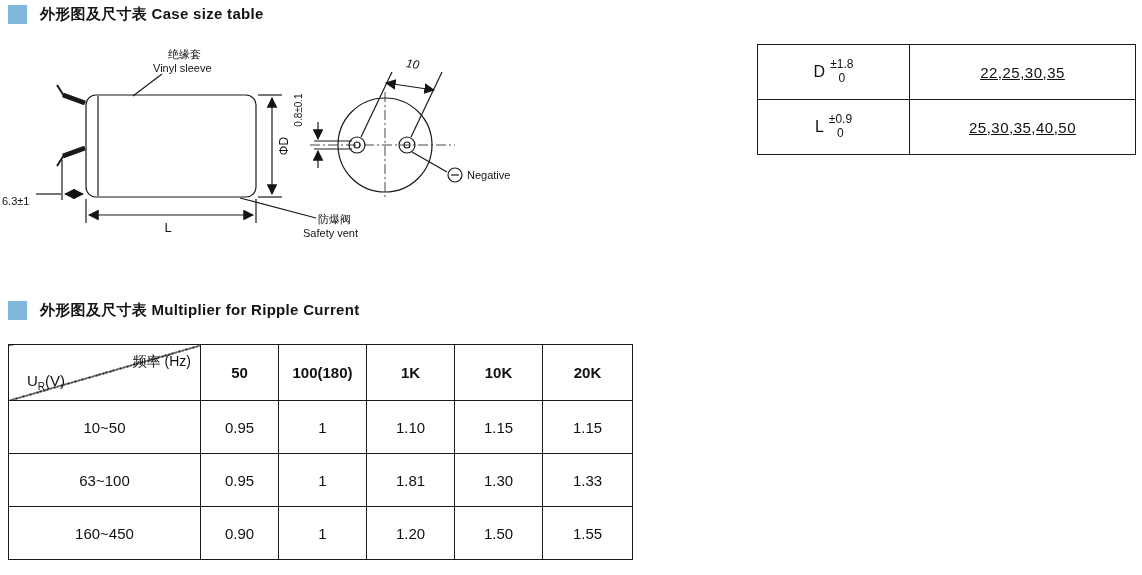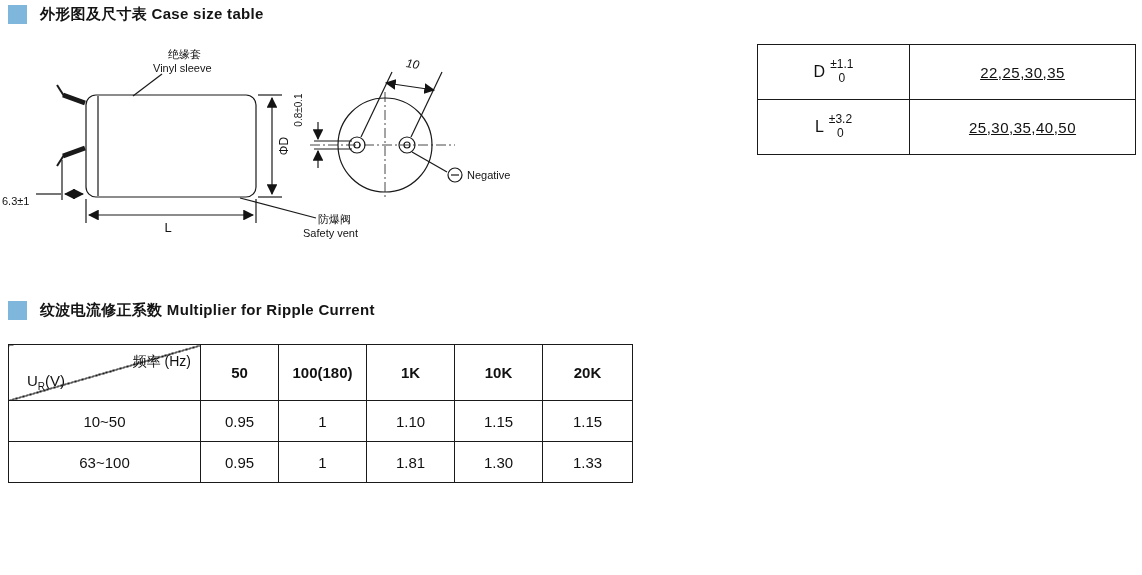--- a/index.html
+++ b/index.html
@@ -23,21 +23,21 @@
   
   .size-table { position:absolute; left:757px; top:44px; border-collapse:collapse; table-layout:fixed; }
   .size-table td { border:1px solid #1a1a1a; height:55px; text-align:center; vertical-align:middle; font-size:15px; }
   .size-table .sym-cell { width:152px; }
   .size-table .val-cell { width:226px; letter-spacing:0.5px;text-decoration:underline; }
   .sym { font-size:16px; vertical-align:middle; }
   .tolstack { display:inline-flex; flex-direction:column; vertical-align:middle; margin-left:5px; font-size:12px; line-height:1.15; text-align:center; }
 
   
   .ripple-table { position:absolute; left:8px; top:344px; border-collapse:collapse; table-layout:fixed; width:624px; }
-  .ripple-table td { border:1px solid #1a1a1a; text-align:center; vertical-align:middle; font-size:15px; height:41px; }
+  .ripple-table td { border:1px solid #1a1a1a; text-align:center; vertical-align:middle; font-size:15px; height:53px; }
   .ripple-table tr.head td { height:56px; }
   .freq-header { font-weight:bold; }
   .corner-cell {
     position:relative;
     background-image:linear-gradient(to bottom right,
       transparent calc(50% - 0.7px), #1a1a1a calc(50% - 0.7px),
       #1a1a1a calc(50% + 0.7px), transparent calc(50% + 0.7px));
   }
   .corner-top { position:absolute; top:8px; right:9px; font-size:14px; }
   .corner-bottom { position:absolute; bottom:8px; left:18px; font-size:15px; }
@@ -123,41 +123,41 @@
     <text x="303" y="195" font-size="11">Safety vent</text>
     <text x="467" y="137" font-size="11">Negative</text>
   </g>
 </svg>
 
 <table class="size-table">
   <tbody>
       <tr>
     <td class="sym-cell">
       <span class="sym">D</span><span class="tolstack">
-            <span>±1.1</span>
+            <span>±1.8</span>
             <span>0</span>
           </span>
     </td>
     <td class="val-cell">22,25,30,35</td>
   </tr>
   <tr>
     <td class="sym-cell">
       <span class="sym">L</span><span class="tolstack">
-            <span>±3.2</span>
+            <span>±0.9</span>
             <span>0</span>
           </span>
     </td>
     <td class="val-cell">25,30,35,40,50</td>
   </tr>
 </tbody>
   </table>
 
 <div class="section-header" style="top:301px;">
   <span class="bullet"></span>
-  <h2 class="sec-title">纹波电流修正系数 Multiplier for Ripple Current</h2>
+  <h2 class="sec-title">外形图及尺寸表 Multiplier for Ripple Current</h2>
 </div>
 
 <table class="ripple-table">
   <colgroup>
     <col style="width:192px">
       <col style="width:78px">
       <col style="width:88px">
       <col style="width:88px">
       <col style="width:88px">
       <col style="width:90px">
@@ -183,14 +183,22 @@
     <td>1.15</td>
   </tr>
   <tr>
     <td class="volt-cell">63~100</td>
     <td>0.95</td>
     <td>1</td>
     <td>1.81</td>
     <td>1.30</td>
     <td>1.33</td>
   </tr>
+  <tr>
+    <td class="volt-cell">160~450</td>
+    <td>0.90</td>
+    <td>1</td>
+    <td>1.20</td>
+    <td>1.50</td>
+    <td>1.55</td>
+  </tr>
 </tbody>
   </table>
 
 </body></html>

